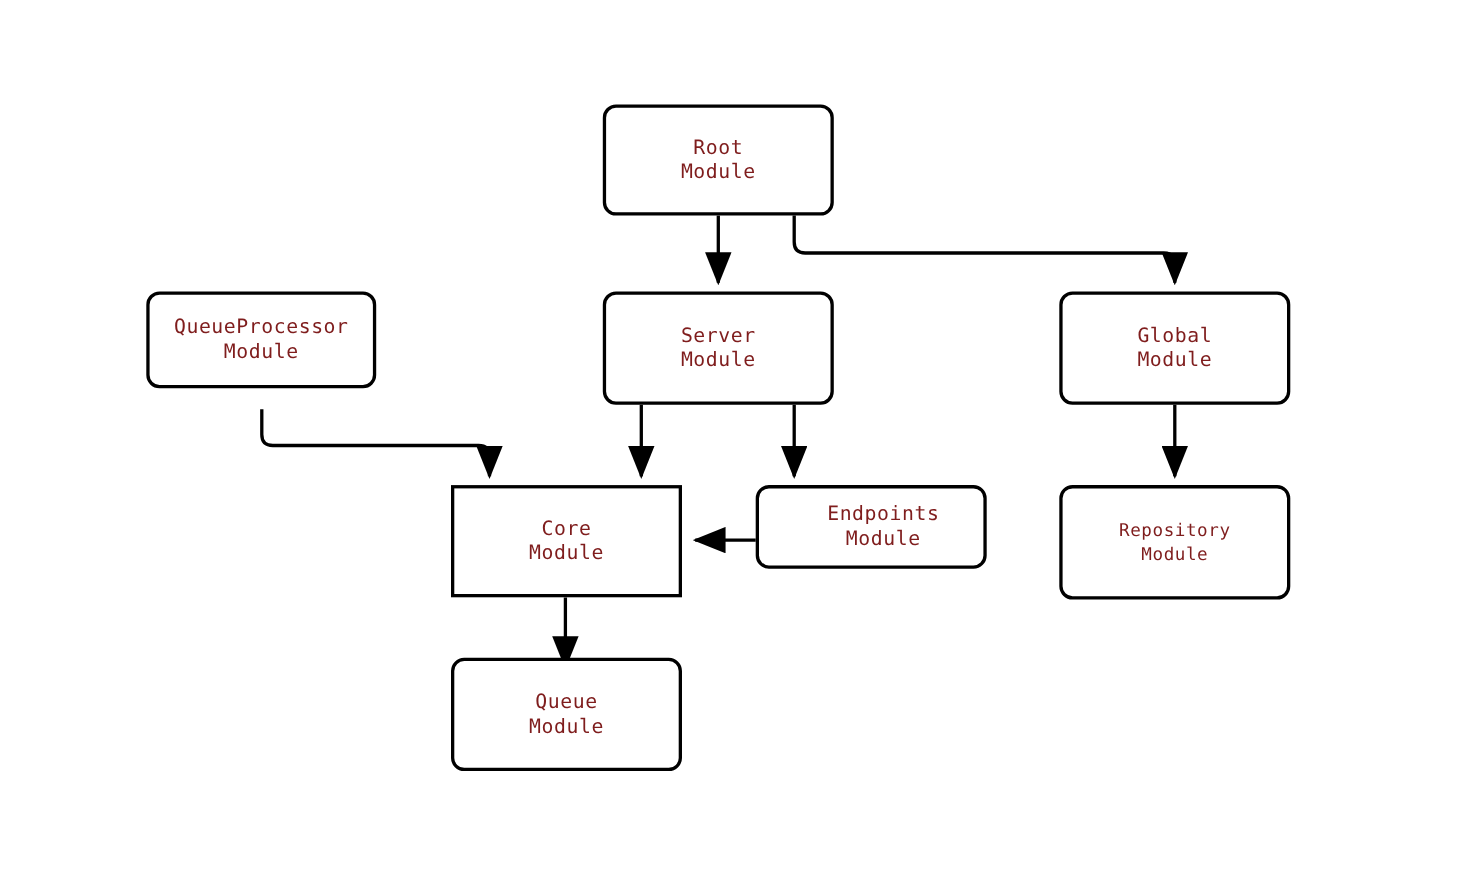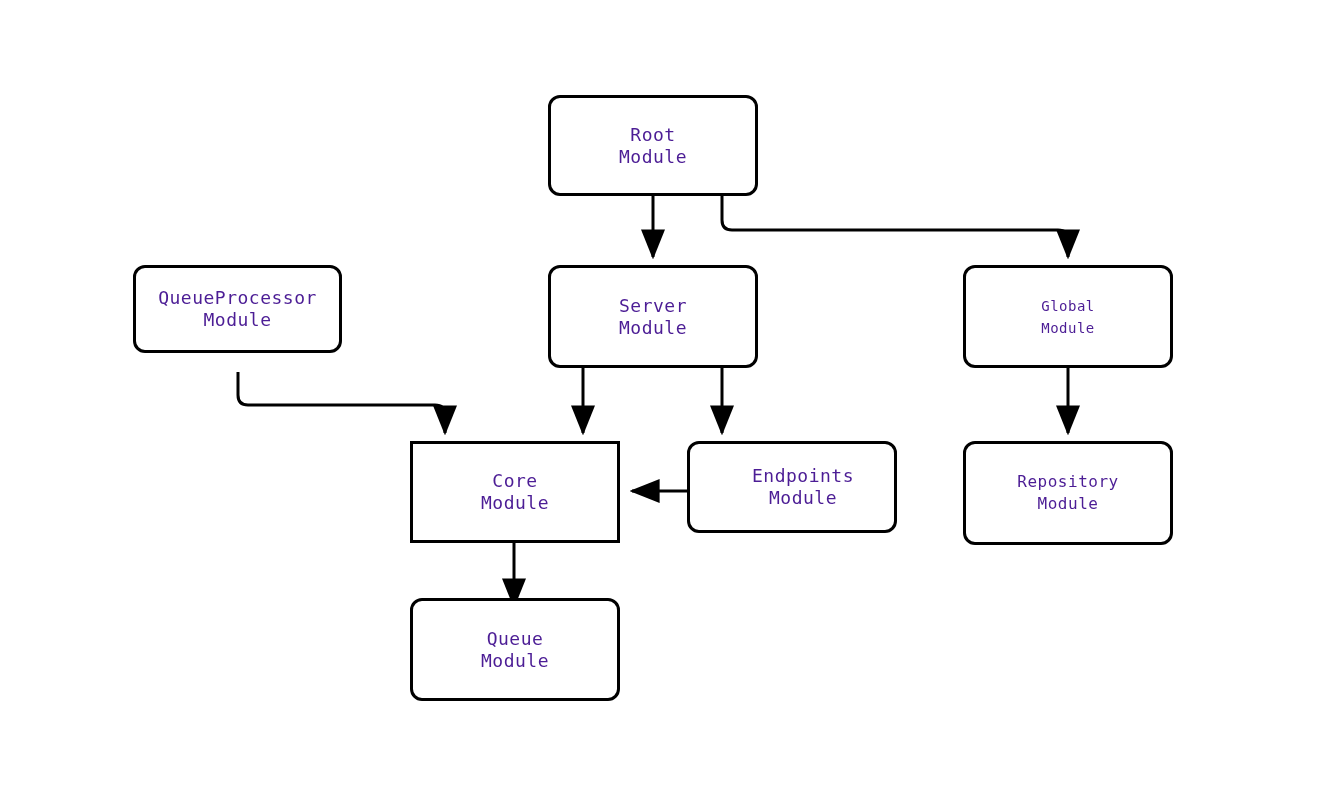--- a/index.html
+++ b/index.html
@@ -31,21 +31,21 @@
     background: #ffffff;
     display: flex;
     align-items: center;
     justify-content: center;
     z-index: 2;
   }
   .node-label {
     font-family: "DejaVu Sans Mono", "Liberation Mono", monospace;
     font-size: 18px;
     line-height: 22px;
-    color: #4c1d95;
+    color: #7f1d1d;
     text-align: center;
     white-space: pre;
     letter-spacing: 0.5px;
     font-weight: 400;
   }
 </style>
 </head>
 <body>
 
 <div id="canvas">
@@ -75,28 +75,28 @@
       </div>
       <div class="node" style="left: 133px; top: 265px; width: 209px; height: 88px; border-color: rgb(0, 0, 0); border-width: 3px; border-radius: 12px;">
         <div class="node-label" style="font-size: 18px;">QueueProcessor
 Module</div>
       </div>
       <div class="node" style="left: 548px; top: 265px; width: 210px; height: 103px; border-color: rgb(0, 0, 0); border-width: 3px; border-radius: 12px;">
         <div class="node-label" style="font-size: 18px;">Server
 Module</div>
       </div>
       <div class="node" style="left: 963px; top: 265px; width: 210px; height: 103px; border-color: rgb(0, 0, 0); border-width: 3px; border-radius: 12px;">
-        <div class="node-label" style="font-size: 14px;">Global
+        <div class="node-label" style="font-size: 18px;">Global
 Module</div>
       </div>
       <div class="node" style="left: 410px; top: 441px; width: 210px; height: 102px; border-color: rgb(0, 0, 0); border-width: 3px; border-radius: 0;">
         <div class="node-label" style="font-size: 18px;">Core
 Module</div>
       </div>
-      <div class="node" style="left: 687px; top: 441px; width: 210px; height: 92px; border-color: rgb(0, 0, 0); border-width: 3px; border-radius: 12px; padding-left: 22px;">
+      <div class="node" style="left: 687px; top: 441px; width: 210px; height: 76px; border-color: rgb(0, 0, 0); border-width: 3px; border-radius: 12px; padding-left: 22px;">
         <div class="node-label" style="font-size: 18px;">Endpoints
 Module</div>
       </div>
       <div class="node" style="left: 963px; top: 441px; width: 210px; height: 104px; border-color: rgb(0, 0, 0); border-width: 3px; border-radius: 12px;">
         <div class="node-label" style="font-size: 16px;">Repository
 Module</div>
       </div>
       <div class="node" style="left: 410px; top: 598px; width: 210px; height: 103px; border-color: rgb(0, 0, 0); border-width: 3px; border-radius: 12px;">
         <div class="node-label" style="font-size: 18px;">Queue
 Module</div>

